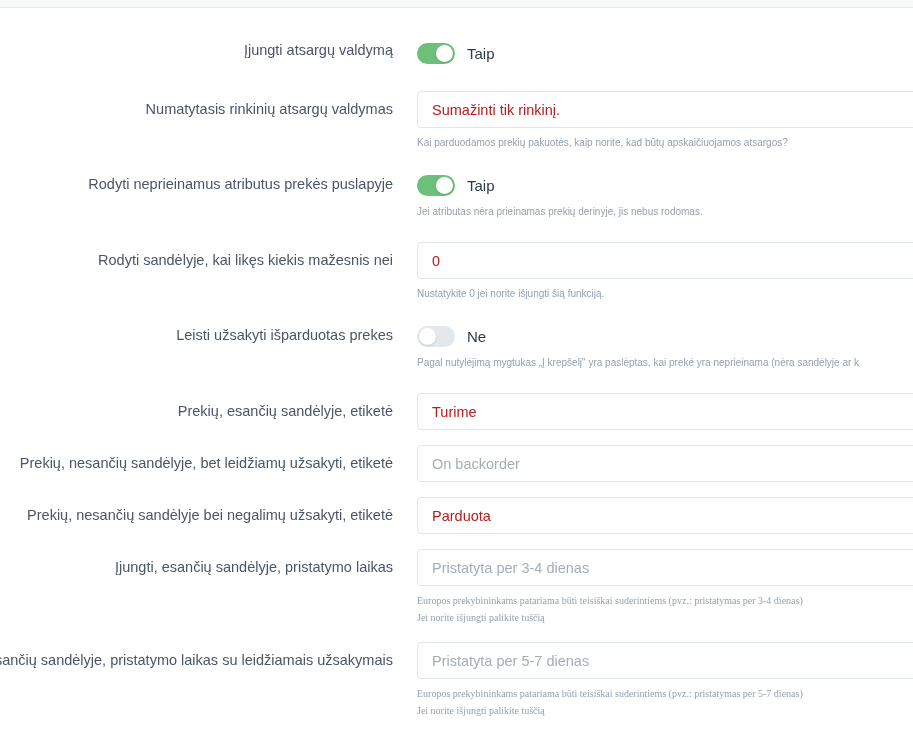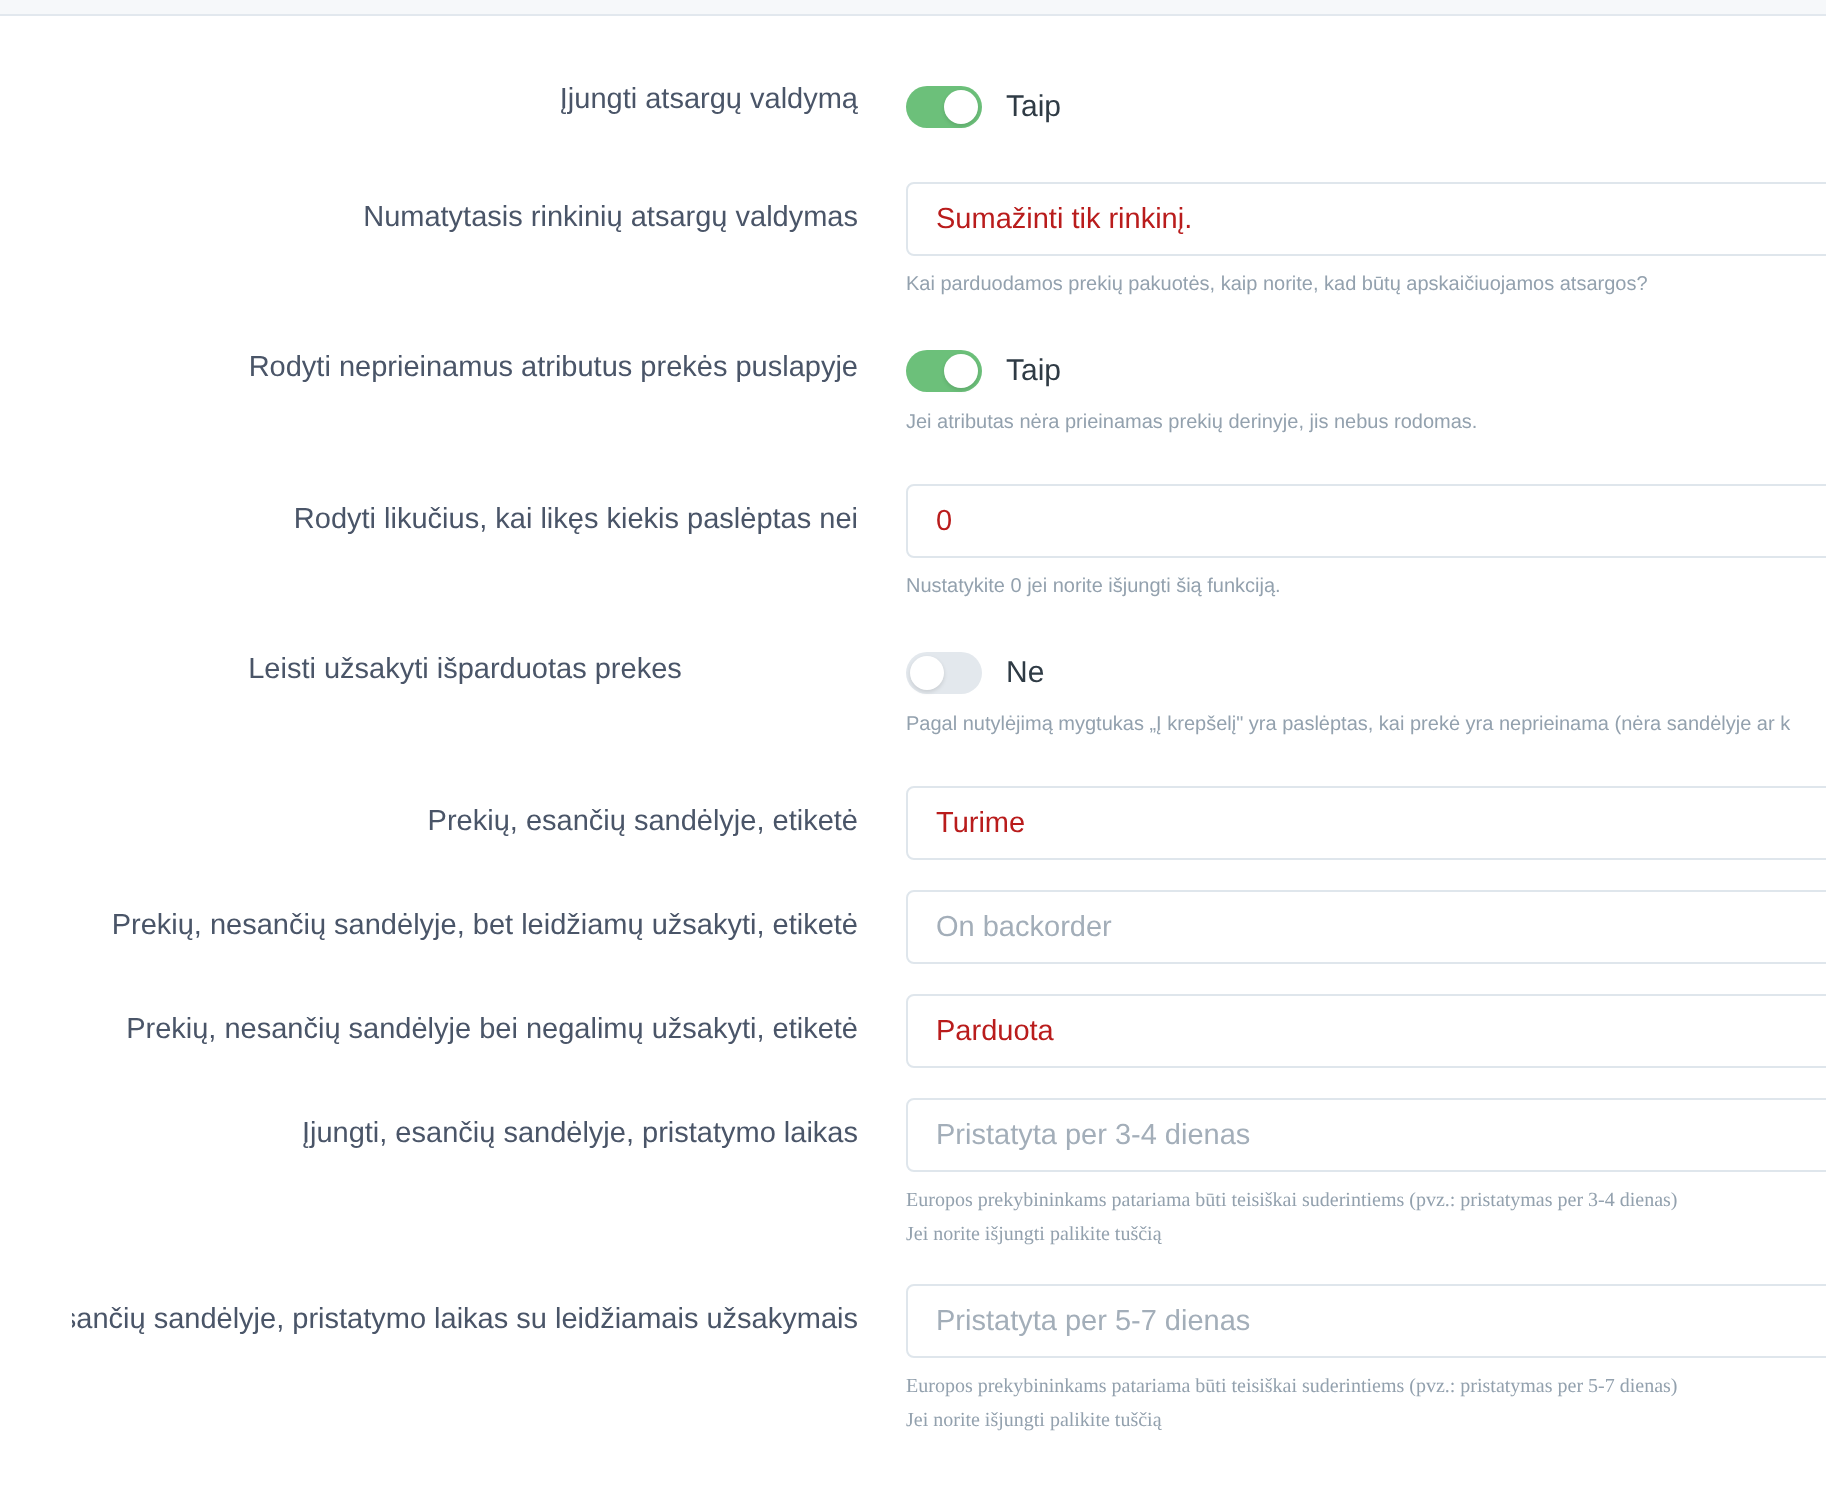--- a/index.html
+++ b/index.html
@@ -39,21 +39,20 @@
     top: 9px;
     left: 0;
     width: 913px;
   }
 
   .form-row {
     position: relative;
     display: flex;
     align-items: flex-start;
     padding: 0;
-    margin-left: 36px;
   }
 
   .row-label {
     width: 393px;
     min-width: 393px;
     text-align: right;
     color: #4a5568;
     font-size: 14.5px;
     line-height: 19px;
     padding-right: 0;
@@ -179,31 +178,31 @@
           <div class="switch on">
             <div class="knob"></div>
           </div>
           <div class="switch-label">Taip</div>
         </div>
         <div class="help">Jei atributas nėra prieinamas prekių derinyje, jis nebus rodomas.</div>
       </div>
     </div>
 
     <div class="form-row" style="margin-top:22px;">
-      <div class="row-label" style="padding-top:9px;">Rodyti likučius, kai likęs kiekis paslėptas nei</div>
+      <div class="row-label" style="padding-top:9px;">Rodyti sandėlyje, kai likęs kiekis mažesnis nei</div>
       <div class="row-control">
         <div class="field">
           <span class="val">0</span>
         </div>
         <div class="help">Nustatykite 0 jei norite išjungti šią funkciją.</div>
       </div>
     </div>
 
     <div class="form-row" style="margin-top:22px;">
-      <div class="row-label" style="padding-top:2px;text-align:center;">Leisti užsakyti išparduotas prekes</div>
+      <div class="row-label" style="padding-top:2px;">Leisti užsakyti išparduotas prekes</div>
       <div class="row-control">
         <div class="toggle-wrap">
           <div class="switch off">
             <div class="knob"></div>
           </div>
           <div class="switch-label">Ne</div>
         </div>
         <div class="help">Pagal nutylėjimą mygtukas „Į krepšelį" yra paslėptas, kai prekė yra neprieinama (nėra sandėlyje ar k</div>
       </div>
     </div>

